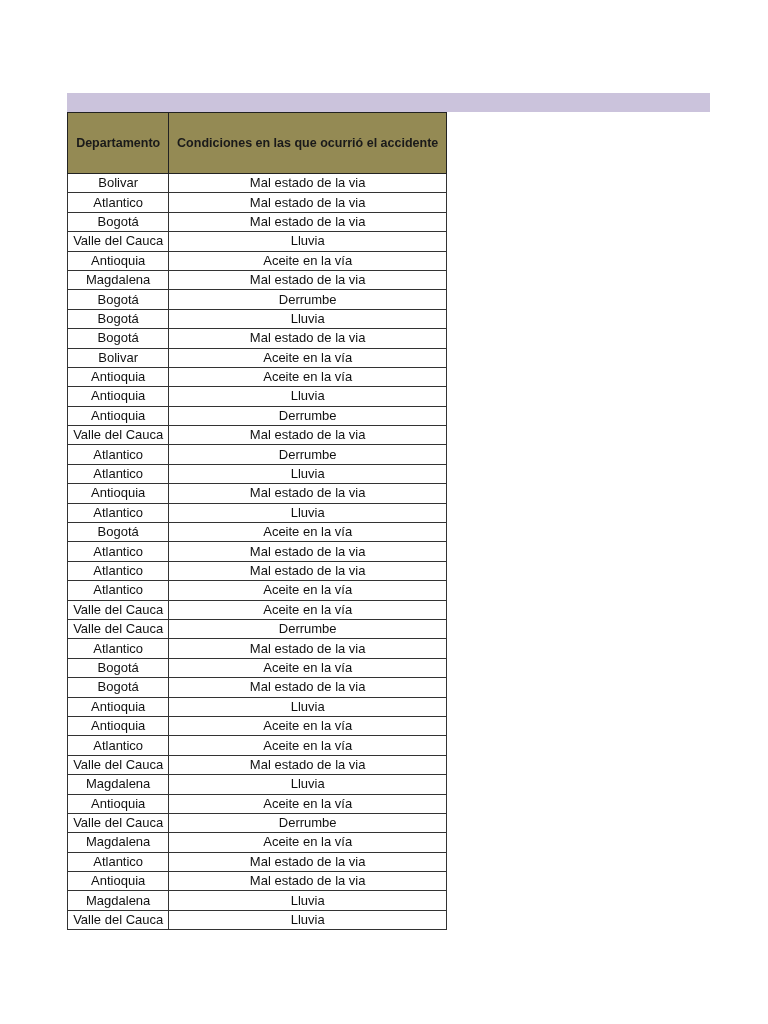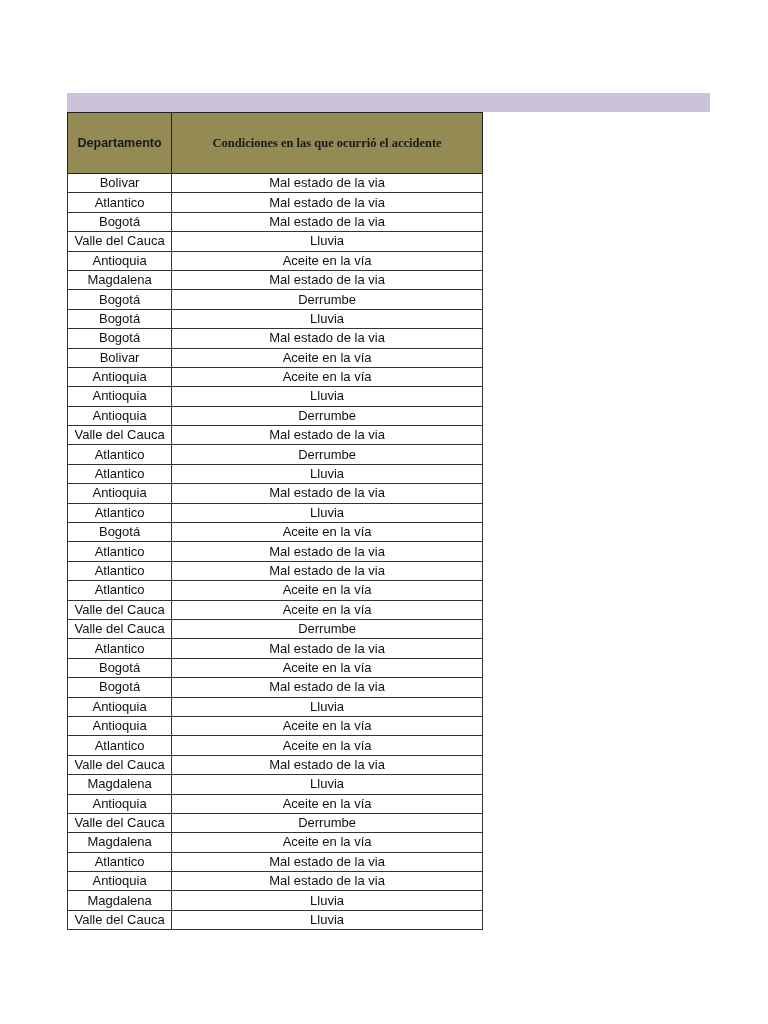--- a/index.html
+++ b/index.html
@@ -1,26 +1,26 @@
 <!DOCTYPE html>
 <html><head>
 <meta charset="utf-8">
 <style>
   html, body { margin: 0; padding: 0; background: #ffffff; }
   body { width: 768px; height: 1024px; position: relative; overflow: hidden;
          font-family: "Liberation Sans", sans-serif; }
   .band { position: absolute; left: 67px; top: 93px; width: 643px; height: 19px; background: #cbc3dc; }
-  table { position: absolute; left: 67px; top: 112px; border-collapse: collapse; width: 416px;
+  table { position: absolute; left: 67px; top: 112px; border-collapse: collapse; width: 380px;
           font-family: "Liberation Sans", sans-serif; }
   th { background: #948a54; color: #1a1a1a; font-weight: bold; font-size: 12.5px; height: 60px;
        border: 1px solid #222; padding: 0; text-align: center; }
   td { border: 1px solid #333; height: 18.4px; padding: 0; font-size: 13px; color: #111;
        text-align: center; line-height: 18px; }
   .c1 { width: 107px; }
-  .c2 { width: 359px; font-family: Liberation Serif, serif; }
+  .c2 { width: 359px; }
 </style>
 </head>
 <body>
 
 <div class="band"></div>
 
 <table>
   <thead>
     <tr>
       <th class="c1">Departamento</th>

